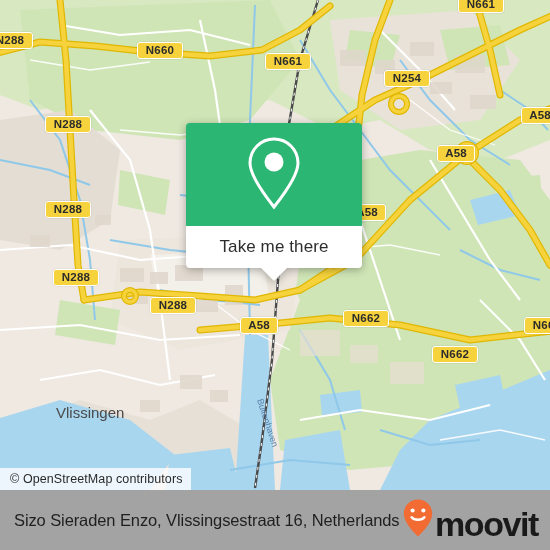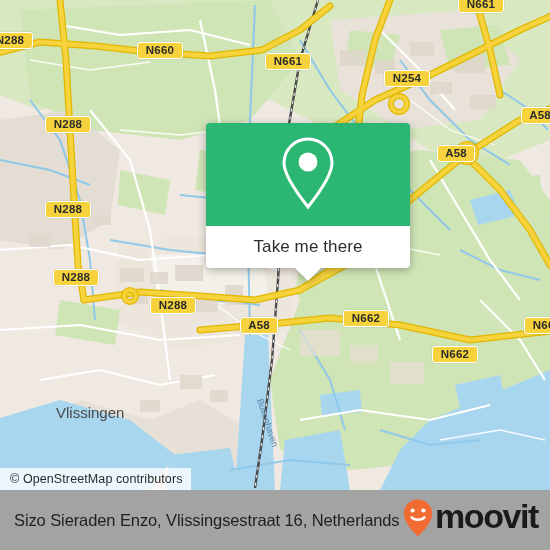--- a/index.html
+++ b/index.html
@@ -37,22 +37,22 @@
     color: #2a2a2a;
     letter-spacing: 0.1px;
     white-space: nowrap;
     z-index: 30;
     text-align: right;
   }
 
   
   #popup-card {
     position: absolute;
-    left: 206px; top: 123px;
-    width: 204px;
+    left: 186px; top: 123px;
+    width: 176px;
     z-index: 40;
     filter: drop-shadow(0 2px 4px rgba(0,0,0,0.30));
   }
   #popup-head {
     height: 103px;
     background: #2bb673;
     border-radius: 4px 4px 0 0;
     display: flex; align-items: center; justify-content: center;
   }
   #popup-foot {
@@ -88,21 +88,21 @@
     z-index: 20;
   }
   #footer-address {
     font-size: 16.5px;
     color: #1f1f1f;
     white-space: nowrap;
     letter-spacing: -0.1px;
   }
   #moovit-logo {
     margin-left: auto;
-    display: flex; align-items: flex-start;
+    display: flex; align-items: flex-end;
     gap: 2px;
   }
   #moovit-wordmark {
     font-size: 34px;
     font-weight: bold;
     color: #1a1a1a;
     letter-spacing: -1.4px;
     line-height: 1;
   }
   .city-text   { font-family: "Liberation Sans", sans-serif; font-size: 15px; fill: #4a4a4a; }

